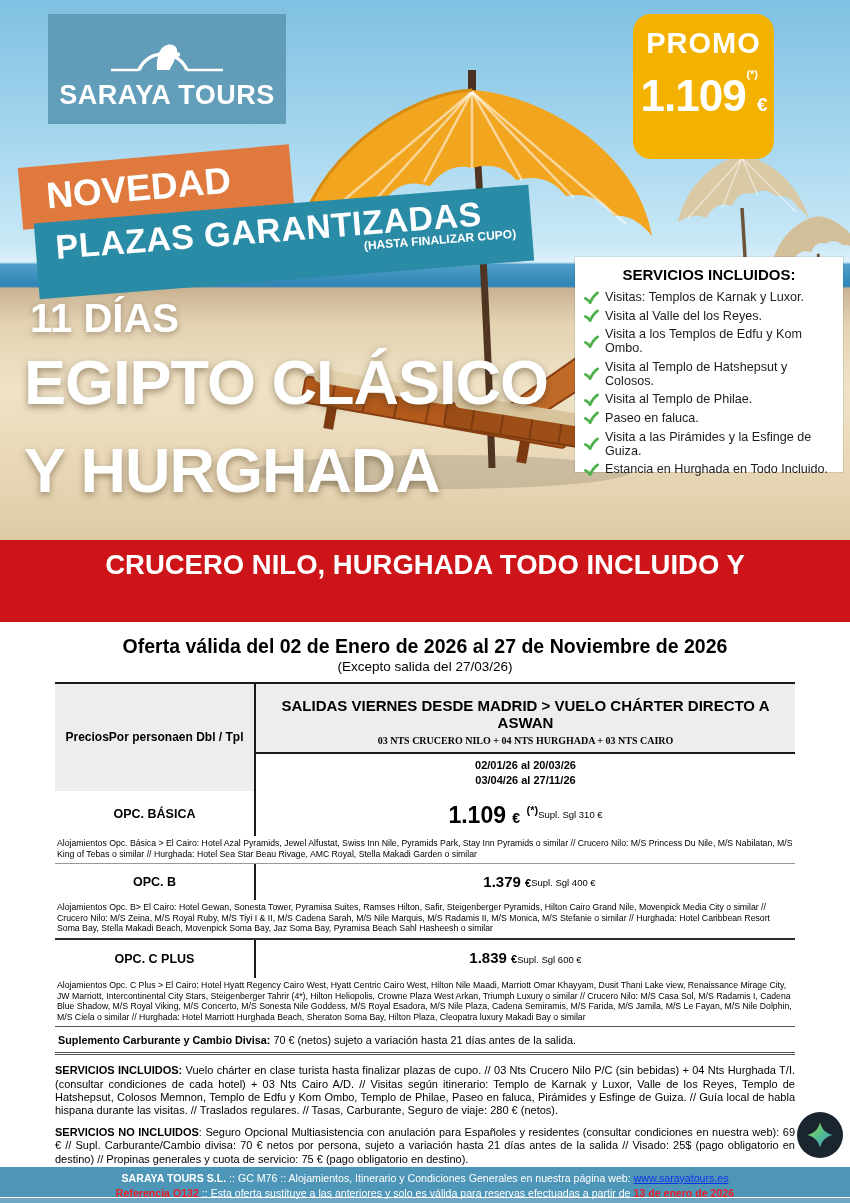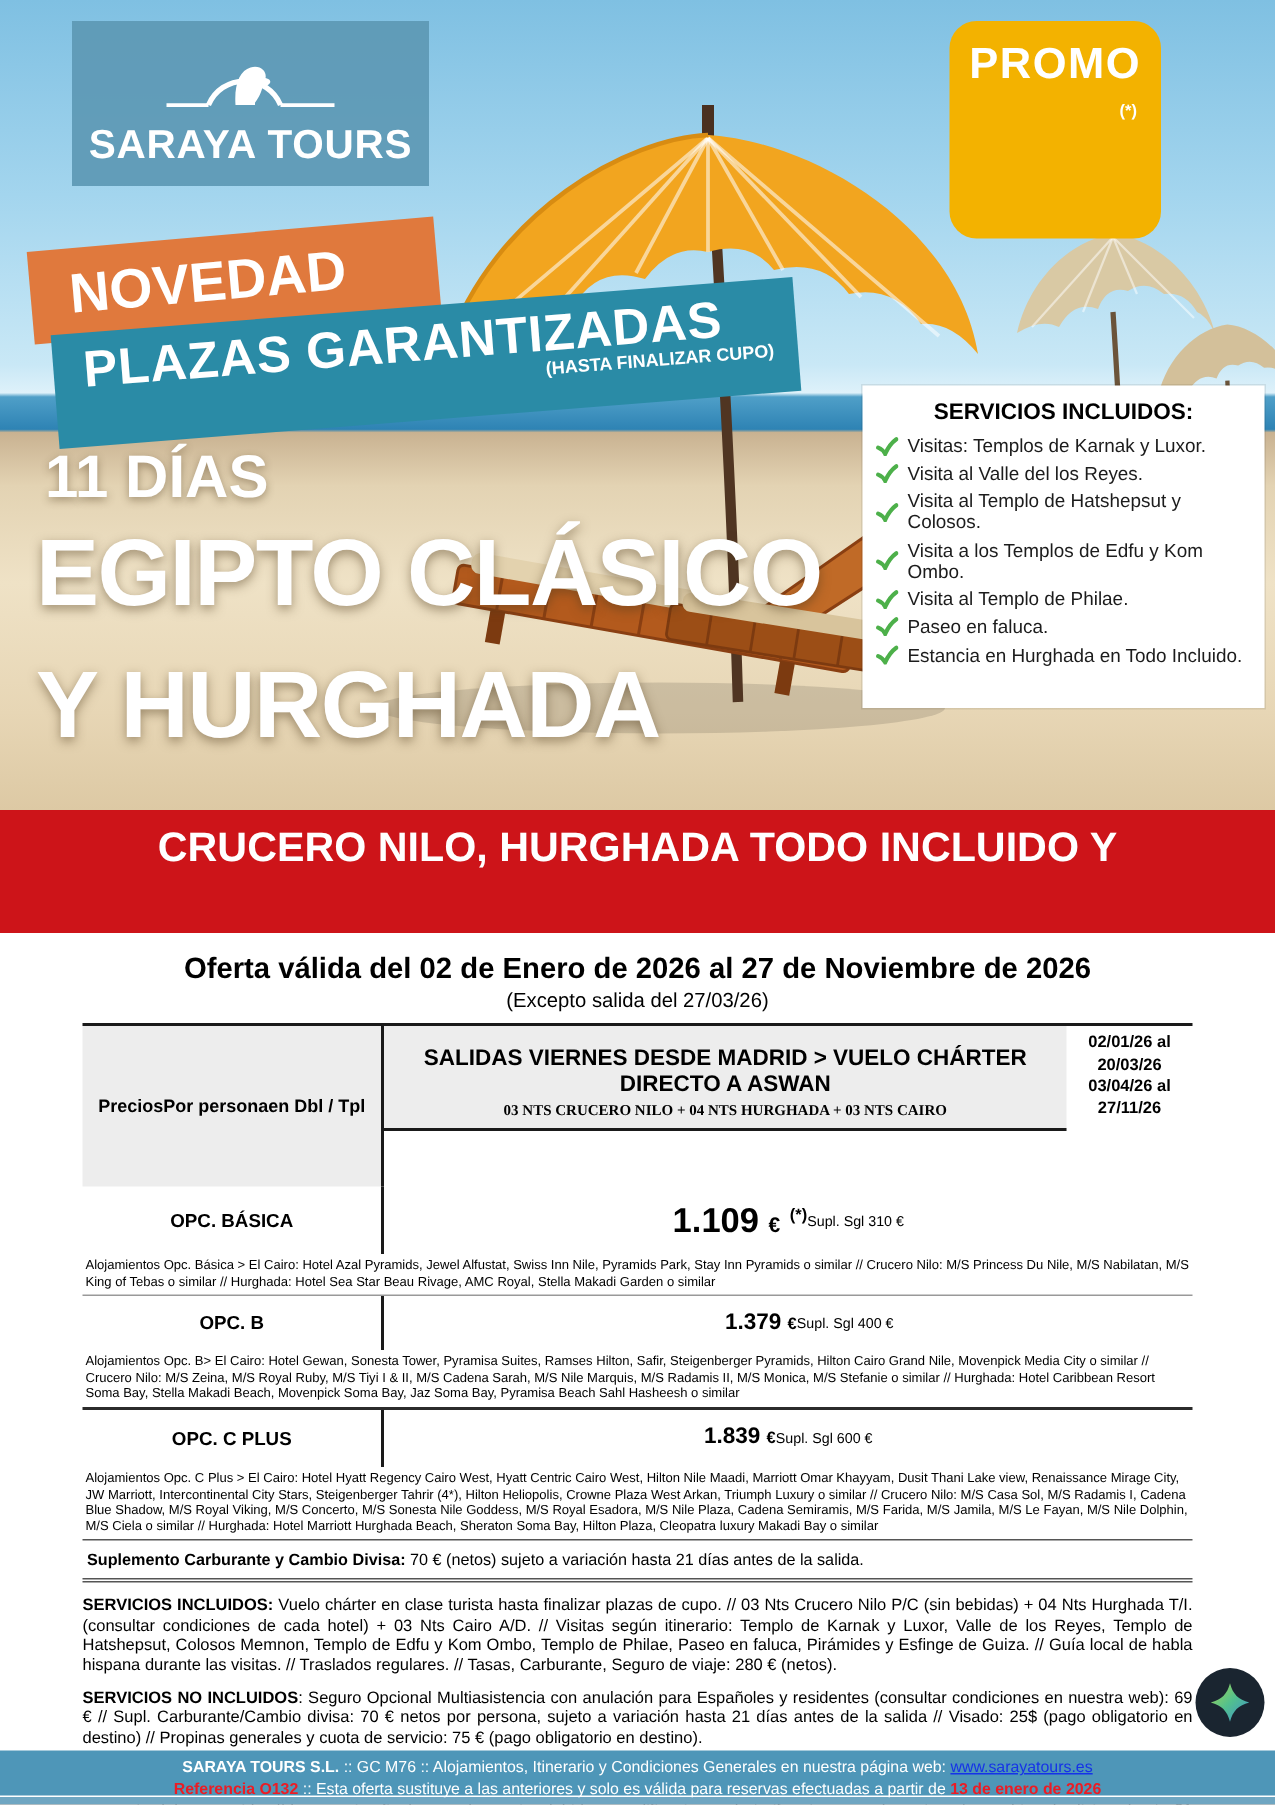--- a/index.html
+++ b/index.html
@@ -51,21 +51,21 @@
 
   
   .content{position:relative;width:850px;}
   .offer-h{margin:13px 0 1px;text-align:center;font-size:19.5px;font-weight:bold;}
   .offer-sub{text-align:center;font-size:13.5px;margin:0 0 8px;}
 
   .tbl{margin-left:55px;width:740px;}
   .tbl-head{display:flex;border-top:2px solid #1a1a1a;height:107px;}
   .cell-left{width:201px;border-right:2px solid #1a1a1a;background:#EDEDED;display:flex;
     align-items:center;justify-content:center;font-size:12px;font-weight:bold;line-height:17px;box-sizing:border-box;}
-  .head-right{flex:1;display:flex;flex-direction:row;}
+  .head-right{flex:1;display:flex;flex-direction:column;}
   .salidas{height:70px;background:#EDEDED;border-bottom:2px solid #1a1a1a;text-align:center;
     padding-top:13px;box-sizing:border-box;}
   .salidas .t1{font-size:15px;font-weight:bold;}
   .salidas .t2{font-size:10px;font-weight:bold;margin-top:4px;font-family:Liberation Serif, serif;}
   .dates{height:37px;text-align:center;font-size:11px;font-weight:bold;line-height:14.5px;padding-top:4px;box-sizing:border-box;}
 
   .opt-row{display:flex;}
   .opt-left{width:201px;border-right:2px solid #1a1a1a;display:flex;align-items:center;justify-content:center;
     font-size:12.5px;font-weight:bold;box-sizing:border-box;}
   .opt-right{flex:1;display:flex;align-items:center;justify-content:center;}
@@ -178,20 +178,21 @@
         <path d="M32 48 A26 26 0 0 1 80 48" fill="none" stroke="#fff" stroke-width="3.5"></path>
         <path d="M50 48 C49 34 53 25 60 23 C67 21 71 26 70 30 C75 31 74 35 68 36 C67 41 64 45 62 48 Z" fill="#fff"></path>
         <path d="M56 48 v-5 M62 48 v-5" stroke="#fff" stroke-width="2"></path>
       </svg>
       <div class="brand">SARAYA TOURS</div>
     </div>
 
     <div class="promo-badge">
       <div class="promo">PROMO</div>
       <div class="ast">(*)</div>
+      <div class="price"><span>1.109</span> <span class="cur">€</span></div>
     </div>
 
     <div class="banner-novedad">NOVEDAD</div>
     <div class="banner-plazas">
       <div class="big">PLAZAS GARANTIZADAS</div>
       <div class="sub">(HASTA FINALIZAR CUPO)</div>
     </div>
 
     <div class="days-title">11 DÍAS</div>
     <div class="main-title mt1">EGIPTO CLÁSICO</div>
@@ -208,39 +209,45 @@
       <div class="svc">
           <svg width="15" height="13" viewBox="0 0 16 14">
             <path d="M1.5 8 C4 9 5.5 10.5 6.5 12.5 C8.5 8 11 4.5 14.5 2" stroke="#4DB04A" stroke-width="3" fill="none" stroke-linecap="round"></path>
           </svg>
           <span>Visita al Valle del los Reyes.</span>
         </div>
       <div class="svc">
           <svg width="15" height="13" viewBox="0 0 16 14">
             <path d="M1.5 8 C4 9 5.5 10.5 6.5 12.5 C8.5 8 11 4.5 14.5 2" stroke="#4DB04A" stroke-width="3" fill="none" stroke-linecap="round"></path>
           </svg>
+          <span>Visita a los Templos de Edfu y Kom Ombo.</span>
+        </div>
+      <div class="svc">
+          <svg width="15" height="13" viewBox="0 0 16 14">
+            <path d="M1.5 8 C4 9 5.5 10.5 6.5 12.5 C8.5 8 11 4.5 14.5 2" stroke="#4DB04A" stroke-width="3" fill="none" stroke-linecap="round"></path>
+          </svg>
           <span>Visita al Templo de Hatshepsut y Colosos.</span>
         </div>
       <div class="svc">
           <svg width="15" height="13" viewBox="0 0 16 14">
             <path d="M1.5 8 C4 9 5.5 10.5 6.5 12.5 C8.5 8 11 4.5 14.5 2" stroke="#4DB04A" stroke-width="3" fill="none" stroke-linecap="round"></path>
           </svg>
-          <span>Visita a los Templos de Edfu y Kom Ombo.</span>
-        </div>
-      <div class="svc">
-          <svg width="15" height="13" viewBox="0 0 16 14">
-            <path d="M1.5 8 C4 9 5.5 10.5 6.5 12.5 C8.5 8 11 4.5 14.5 2" stroke="#4DB04A" stroke-width="3" fill="none" stroke-linecap="round"></path>
-          </svg>
           <span>Visita al Templo de Philae.</span>
         </div>
       <div class="svc">
           <svg width="15" height="13" viewBox="0 0 16 14">
             <path d="M1.5 8 C4 9 5.5 10.5 6.5 12.5 C8.5 8 11 4.5 14.5 2" stroke="#4DB04A" stroke-width="3" fill="none" stroke-linecap="round"></path>
           </svg>
           <span>Paseo en faluca.</span>
+        </div>
+      <div class="svc">
+          <svg width="15" height="13" viewBox="0 0 16 14">
+            <path d="M1.5 8 C4 9 5.5 10.5 6.5 12.5 C8.5 8 11 4.5 14.5 2" stroke="#4DB04A" stroke-width="3" fill="none" stroke-linecap="round"></path>
+          </svg>
+          <span>Visita a las Pirámides y la Esfinge de Guiza.</span>
         </div>
       <div class="svc">
           <svg width="15" height="13" viewBox="0 0 16 14">
             <path d="M1.5 8 C4 9 5.5 10.5 6.5 12.5 C8.5 8 11 4.5 14.5 2" stroke="#4DB04A" stroke-width="3" fill="none" stroke-linecap="round"></path>
           </svg>
           <span>Estancia en Hurghada en Todo Incluido.</span>
         </div>
     </div>
   </div>
 

